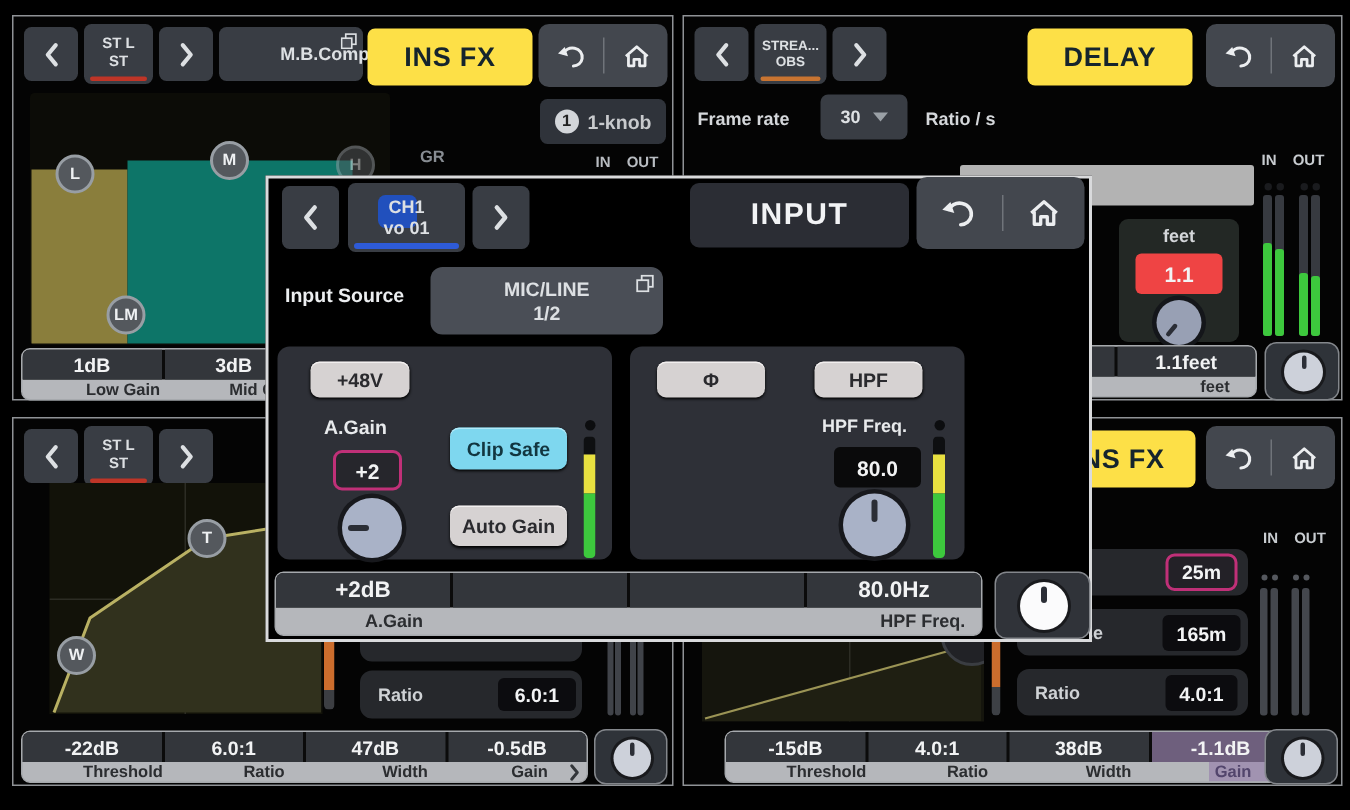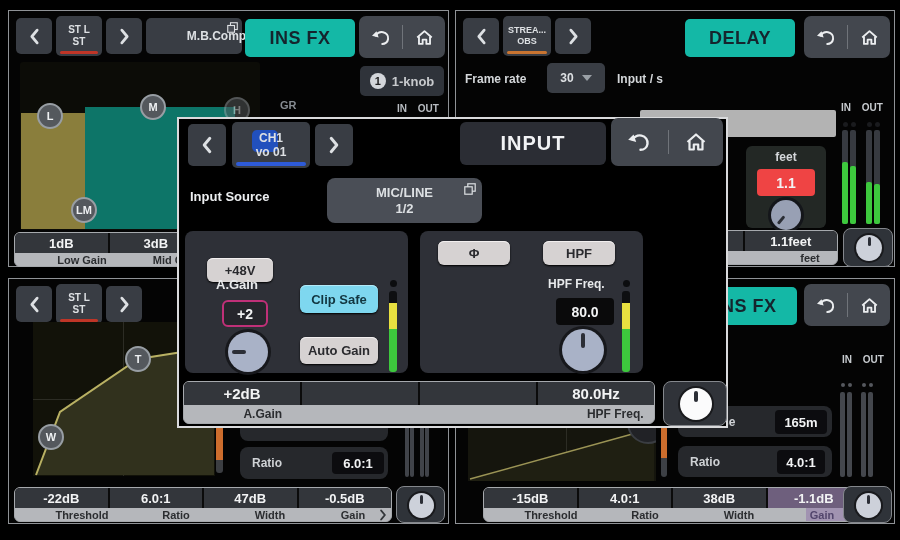--- a/index.html
+++ b/index.html
@@ -7,21 +7,21 @@
   .screen{position:relative;width:900px;height:540px;background:#000;overflow:hidden;}
   .a{position:absolute;box-sizing:border-box;}
   .panel{background:#040404;border:1px solid #8f9296;}
   .overlaybox{background:#000;border:2px solid #d9dadc;z-index:10;}
   .hbtn{background:#393d44;border-radius:5px;color:#dde0e3;display:flex;align-items:center;justify-content:center;text-align:right;}
   .chbtn{flex-direction:column;font-weight:bold;font-size:10px;line-height:12px;}
   .chbtn .l1,.chbtn .l2{position:relative;z-index:2;}
   .ul{position:absolute;left:4px;right:4px;bottom:2px;height:3px;border-radius:2px;}
   .ul.red{background:#bf3527;} .ul.orange{background:#c87431;} .ul.blue{background:#2e5bd8;height:4px;}
   .fxbtn{font-size:12px;font-weight:bold;position:relative;}
-  .titleblue{background:#14b8a6;border-radius:5px;color:#15242d;font-weight:bold;font-size:18px;letter-spacing:.5px;display:flex;align-items:center;justify-content:center;}
+  .titleblue{background:#fde047;border-radius:5px;color:#15242d;font-weight:bold;font-size:18px;letter-spacing:.5px;display:flex;align-items:center;justify-content:center;}
   .titledark{background:#2b2d34;border-radius:6px;color:#f2f3f5;font-weight:bold;font-size:20px;letter-spacing:1px;display:flex;align-items:center;justify-content:center;}
   .nav{background:#43474e;border-radius:7px;display:flex;align-items:center;justify-content:space-evenly;color:#eceef0;}
   .navdiv{width:1px;height:24px;background:#70747a;}
   .navbtn{display:flex;align-items:center;justify-content:center;}
   .ic{display:block;color:inherit;}
   .lightbtn{background:#d6d2d2;border-radius:6px;color:#2a2a2e;font-weight:bold;font-size:13px;display:flex;align-items:center;justify-content:center;box-shadow:inset 0 1px 0 #f2efef,0 1px 2px #000;}
   .cyanbtn{background:#7ed7ef;border-radius:6px;color:#123640;font-weight:bold;font-size:13px;display:flex;align-items:center;justify-content:center;box-shadow:inset 0 1px 0 #b2e9f8,0 1px 2px #000;}
   .fbar{border:1px solid #a6a9ad;border-radius:6px;overflow:hidden;background:#b5b7bb;}
   .fvals{display:flex;height:20px;background:#0b0b0b;gap:2px;}
   .fbar.big .fvals{height:23px;}
@@ -170,21 +170,21 @@
         <svg class="ic" width="19" height="17">
           <use href="#i-home"></use>
         </svg>
       </span>
   </div>
   <span class="a txt" style="left:465px;top:72px;">Frame rate</span>
   <div class="a hbtn" style="left:547px;top:63px;width:58px;height:30px;gap:8px;font-size:12px;font-weight:bold;">
     <span>30</span>
     <span style="width:0;height:0;border-left:5px solid transparent;border-right:5px solid transparent;border-top:6px solid #9aa0a6;"></span>
   </div>
-  <span class="a txt" style="left:617px;top:72px;">Input / s</span>
+  <span class="a txt" style="left:617px;top:72px;">Ratio / s</span>
   <div class="a" style="left:640px;top:110px;width:196px;height:27px;background:#b3b3b3;border-radius:2px;"></div>
 
   <div class="a" style="left:746px;top:146px;width:80px;height:82px;background:#232825;border-radius:6px;">
     <span class="a txt" style="left:0;right:0;top:4px;text-align:center;">feet</span>
     <div class="a valchip" style="left:11px;top:23px;width:58px;height:27px;background:#ef4444;font-size:14px;">1.1</div>
     <div class="a knob" style="left:25px;top:54px;width:30px;height:30px;box-shadow:0 0 0 3px #14161a;background:#98a0b4;">
         <div class="tkw" style="transform:rotate(-140deg);">
           <div class="tick" style="width:3px;margin-left:-1.5px;"></div>
         </div>
       </div>
@@ -325,20 +325,24 @@
       <path d="M2,73 L2,71 L186,20 L186,73 Z" fill="#1f1f12"></path>
       <path d="M2,71 L186,20" fill="none" stroke="#9b9455" stroke-width="1.5"></path>
     </svg>
     <div class="a" style="left:159px;top:-6px;width:42px;height:42px;border-radius:50%;background:#212226;border:2px solid #3a3d42;"></div>
   </div>
   <div class="a" style="left:661px;top:425px;width:6px;height:52px;border-radius:3px;overflow:hidden;">
     <div style="height:33px;background:#cc6d2d;"></div>
     <div style="height:19px;background:#3d4045;"></div>
   </div>
 
+  <div class="a rowrect" style="left:678px;top:366px;width:154px;height:31px;">
+    <span class="a rowlabel" style="left:12px;top:9px;"></span>
+    <div class="a valchip" style="left:99px;top:3px;width:48px;height:25px;background:#232127;border:2px solid #c03078;border-radius:6px;">25m</div>
+  </div>
   <div class="a rowrect" style="left:678px;top:406px;width:154px;height:31px;">
     <span class="a rowlabel" style="left:12px;top:9px;">Release</span>
     <div class="a valchip" style="left:97px;top:4px;width:52px;height:24px;">165m</div>
   </div>
   <div class="a rowrect" style="left:678px;top:446px;width:154px;height:31px;">
     <span class="a rowlabel" style="left:12px;top:9px;">Ratio</span>
     <div class="a valchip" style="left:99px;top:4px;width:48px;height:24px;">4.0:1</div>
   </div>
   <span class="a iolabel" style="left:842px;top:354px;color:#c8ccd0;">IN OUT</span>
   <div class="a dot" style="left:841px;top:383px;width:4px;height:4px;background:#55585e;"></div>
@@ -402,30 +406,30 @@
         </svg>
       </span>
     <span class="navdiv"></span>
     <span class="navbtn">
         <svg class="ic" width="22" height="20">
           <use href="#i-home"></use>
         </svg>
       </span>
   </div>
   <span class="a txt" style="left:190px;top:189px;font-size:13px;color:#eceef0;z-index:11;">Input Source</span>
-  <div class="a hbtn" style="left:287px;top:178px;width:155px;height:45px;background:#4a4e56;border-radius:8px;flex-direction:column;font-size:13px;font-weight:bold;line-height:16px;z-index:11;margin-left:40px;">
+  <div class="a hbtn" style="left:287px;top:178px;width:155px;height:45px;background:#4a4e56;border-radius:8px;flex-direction:column;font-size:13px;font-weight:bold;line-height:16px;z-index:11;">
     <span>MIC/LINE</span>
     <span>1/2</span>
     <svg class="ic a" style="right:6px;top:5px;" width="12" height="12">
         <use href="#i-copy"></use>
       </svg>
   </div>
 
   <div class="a" style="left:185px;top:231px;width:223px;height:142px;background:#2e3037;border-radius:8px;z-index:11;"></div>
-  <div class="a lightbtn" style="left:207px;top:258px;width:66px;height:24px;z-index:12;">+48V</div>
+  <div class="a lightbtn" style="left:207px;top:241px;width:66px;height:24px;z-index:12;">+48V</div>
   <span class="a txt" style="left:216px;top:277px;font-size:13px;color:#e8eaec;z-index:12;">A.Gain</span>
   <div class="a valchip" style="left:222px;top:300px;width:46px;height:27px;background:#26262c;border:2px solid #c03078;border-radius:6px;font-size:14px;z-index:12;">+2</div>
   <div class="a knob" style="left:228px;top:332px;width:40px;height:40px;z-index:12;">
       <div class="tkw" style="transform:rotate(-90deg);">
         <div class="tick"></div>
       </div>
     </div>
   <div class="a cyanbtn" style="left:300px;top:285px;width:78px;height:28px;z-index:12;">Clip Safe</div>
   <div class="a lightbtn" style="left:300px;top:337px;width:78px;height:27px;z-index:12;">Auto Gain</div>
   <div class="a dot" style="left:390px;top:280px;width:7px;height:7px;background:#0c0d0f;z-index:12;"></div>

